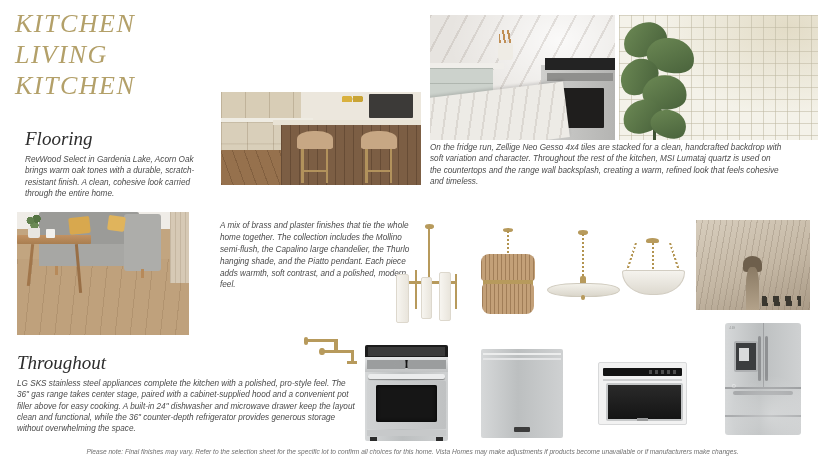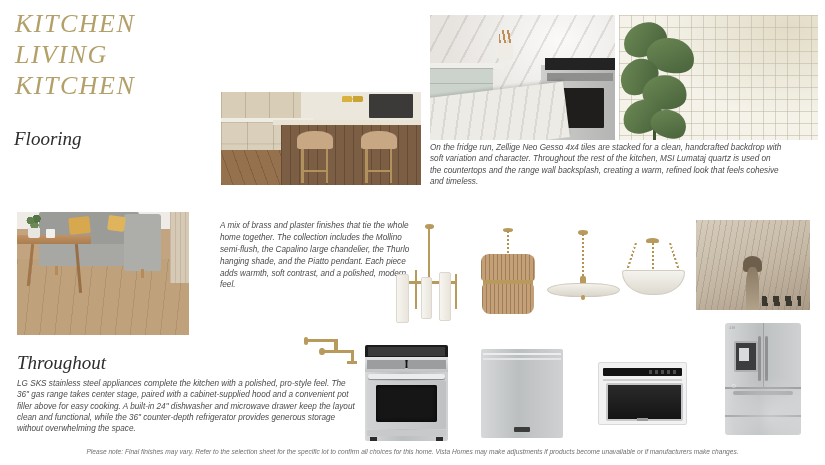--- a/index.html
+++ b/index.html
@@ -84,22 +84,23 @@
 <body>
 
 <div id="board">
 
   <div class="abs title" style="left:15px;top:8px;width:150px;">
     <div>KITCHEN</div>
     <div>LIVING</div>
     <div>KITCHEN</div>
   </div>
 
-  <div class="abs" style="left:14px;top:128px;width:184px;">
+  <div class="abs" style="left:25px;top:128px;width:184px;">
     <h2 class="h">Flooring</h2>
+    <p class="body-txt">RevWood Select in Gardenia Lake, Acorn Oak brings warm oak tones with a durable, scratch-resistant finish. A clean, cohesive look carried through the entire home.</p>
   </div>
 
   <div class="abs photo lr" style="left:17px;top:212px;width:172px;height:123px;">
     <div class="floor"></div>
     <div class="curtain"></div>
     <div class="sofa"></div>
     <div class="sofa-seat"></div>
     <div class="sofa-arm"></div>
     <div class="pillow1"></div>
     <div class="pillow2"></div>

